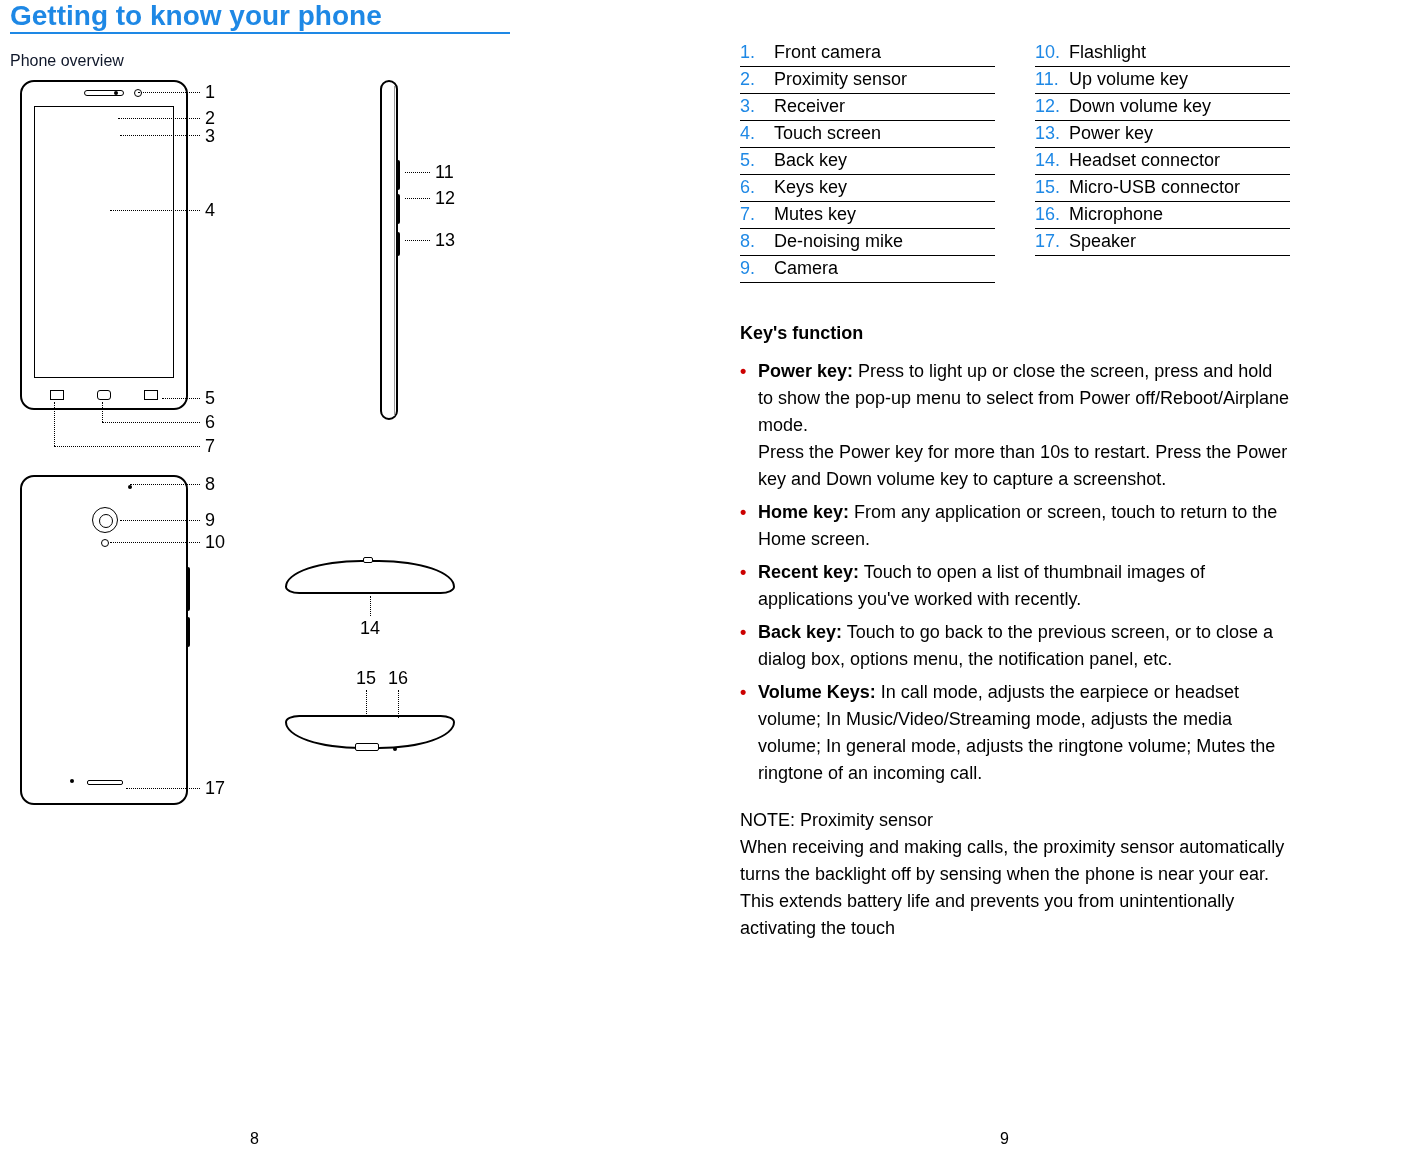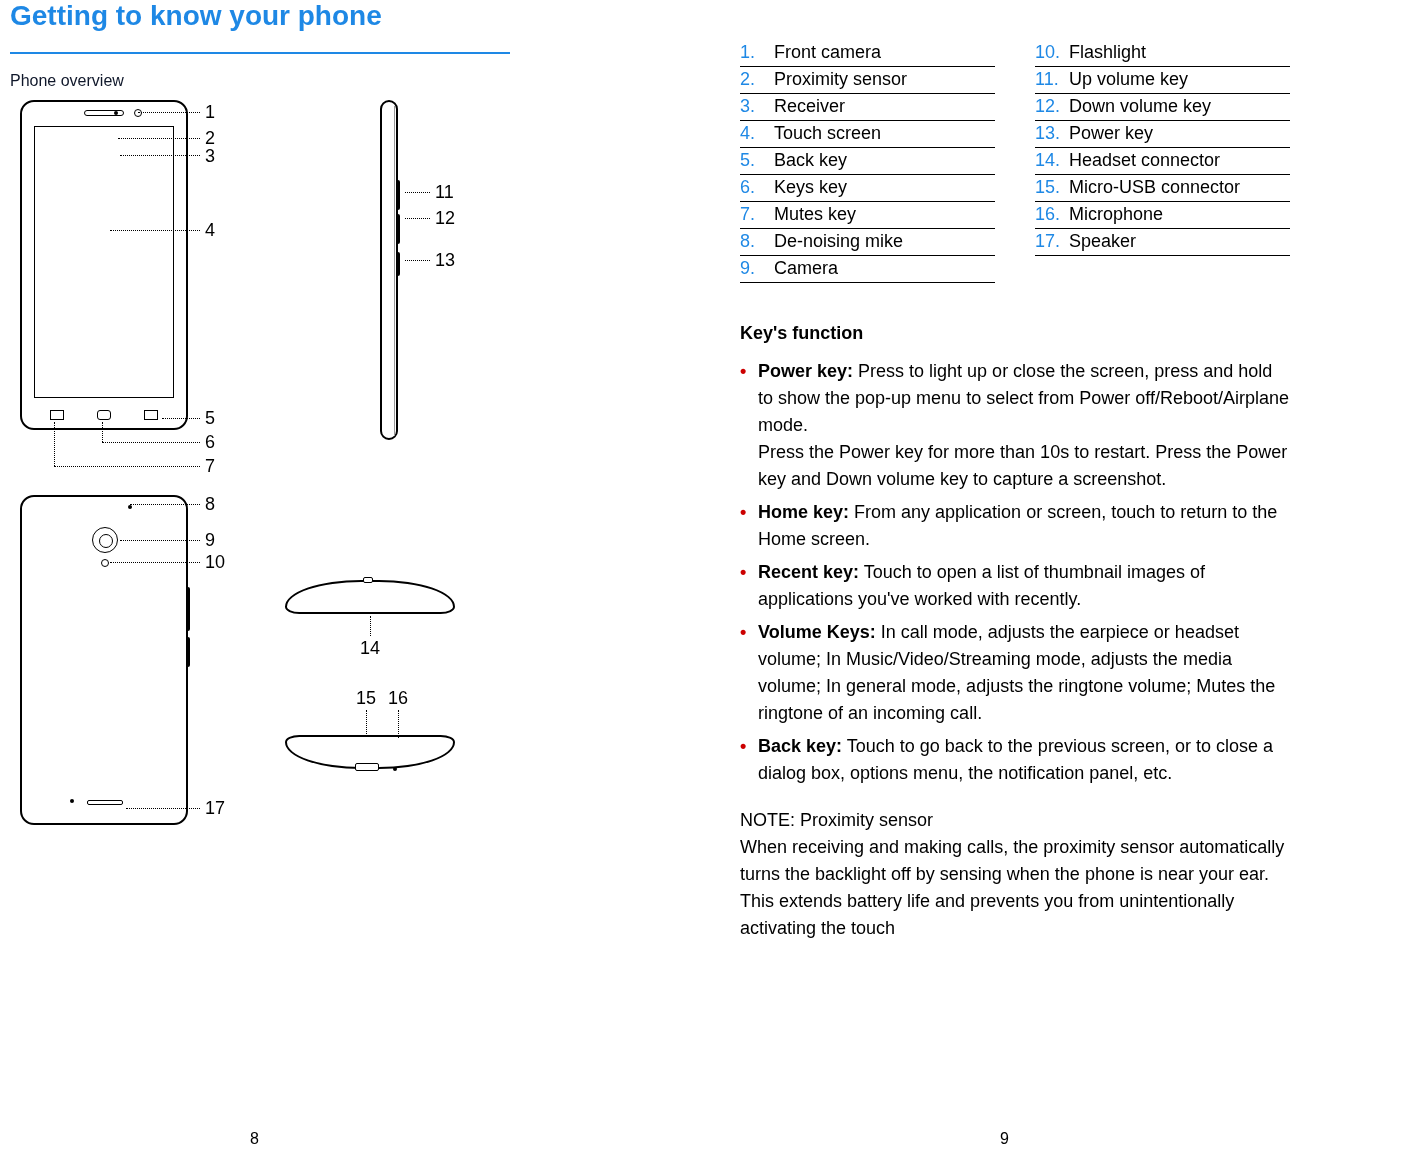--- a/index.html
+++ b/index.html
@@ -1,21 +1,21 @@
 <!DOCTYPE html>
 <html><head>
   <meta charset="utf-8">
   <style>
     * { margin: 0; padding: 0; box-sizing: border-box; }
     body { font-family: Arial, sans-serif; font-size: 18px; color: #000; background: #fff; width: 1425px; height: 1154px; position: relative; }
     
     .page-left { position: absolute; left: 10px; top: 0; width: 500px; }
     .page-right { position: absolute; left: 740px; top: 40px; width: 550px; }
     
-    .main-title { color: #1e88e5; font-size: 28px; font-weight: bold; border-bottom: 2px solid #1e88e5; padding-bottom: 20px; margin-bottom: 18px; }
+    .main-title { color: #1e88e5; font-size: 28px; font-weight: bold; border-bottom: 2px solid #1e88e5; padding-bottom: 0; margin-bottom: 18px; }
     .sub-title { color: #0f172a; font-size: 16px; font-weight: normal; margin-bottom: 10px; }
     
     .diagram-area { position: relative; width: 500px; height: 950px; }
     
     
     .phone-front { position: absolute; left: 10px; top: 0; width: 168px; height: 330px; border: 2px solid #000; border-radius: 14px; background: #fff; }
     .phone-front .screen { position: absolute; left: 12px; top: 24px; width: 140px; height: 272px; border: 1.5px solid #000; background: #fff; }
     .phone-front .receiver { position: absolute; left: 62px; top: 8px; width: 40px; height: 6px; border: 1.5px solid #000; border-radius: 3px; }
     .phone-front .cam-dot { position: absolute; left: 112px; top: 7px; width: 8px; height: 8px; border: 1.5px solid #000; border-radius: 50%; }
     .phone-front .prox-dot { position: absolute; left: 92px; top: 9px; width: 4px; height: 4px; background: #000; border-radius: 50%; }
@@ -238,22 +238,22 @@
           <span class="part-label">Speaker</span>
         </div>
       </div>
   </div>
 
   <div class="key-func-title">Key's function</div>
   <ul class="bullet-list" id="kf-list">
       <li><span class="bold">Power key:</span> Press to light up or close the screen, press and hold to show the pop-up menu to select from Power off/Reboot/Airplane mode.<br>Press the Power key for more than 10s to restart. Press the Power key and Down volume key to capture a screenshot.</li>
       <li><span class="bold">Home key:</span> From any application or screen, touch to return to the Home screen.</li>
       <li><span class="bold">Recent key:</span> Touch to open a list of thumbnail images of applications you've worked with recently.</li>
+      <li><span class="bold">Back key:</span> Touch to go back to the previous screen, or to close a dialog box, options menu, the notification panel, etc.</li>
       <li><span class="bold">Volume Keys:</span> In call mode, adjusts the earpiece or headset volume; In Music/Video/Streaming mode, adjusts the media volume; In general mode, adjusts the ringtone volume; Mutes the ringtone of an incoming call.</li>
-      <li><span class="bold">Back key:</span> Touch to go back to the previous screen, or to close a dialog box, options menu, the notification panel, etc.</li>
     </ul>
 
   <div class="note-block">
     <div>NOTE: Proximity sensor</div>
     <div>When receiving and making calls, the proximity sensor automatically turns the backlight off by sensing when the phone is near your ear. This extends battery life and prevents you from unintentionally activating the touch</div>
   </div>
 </div>
 
 <div class="page-num left">8</div>
 <div class="page-num right">9</div>

